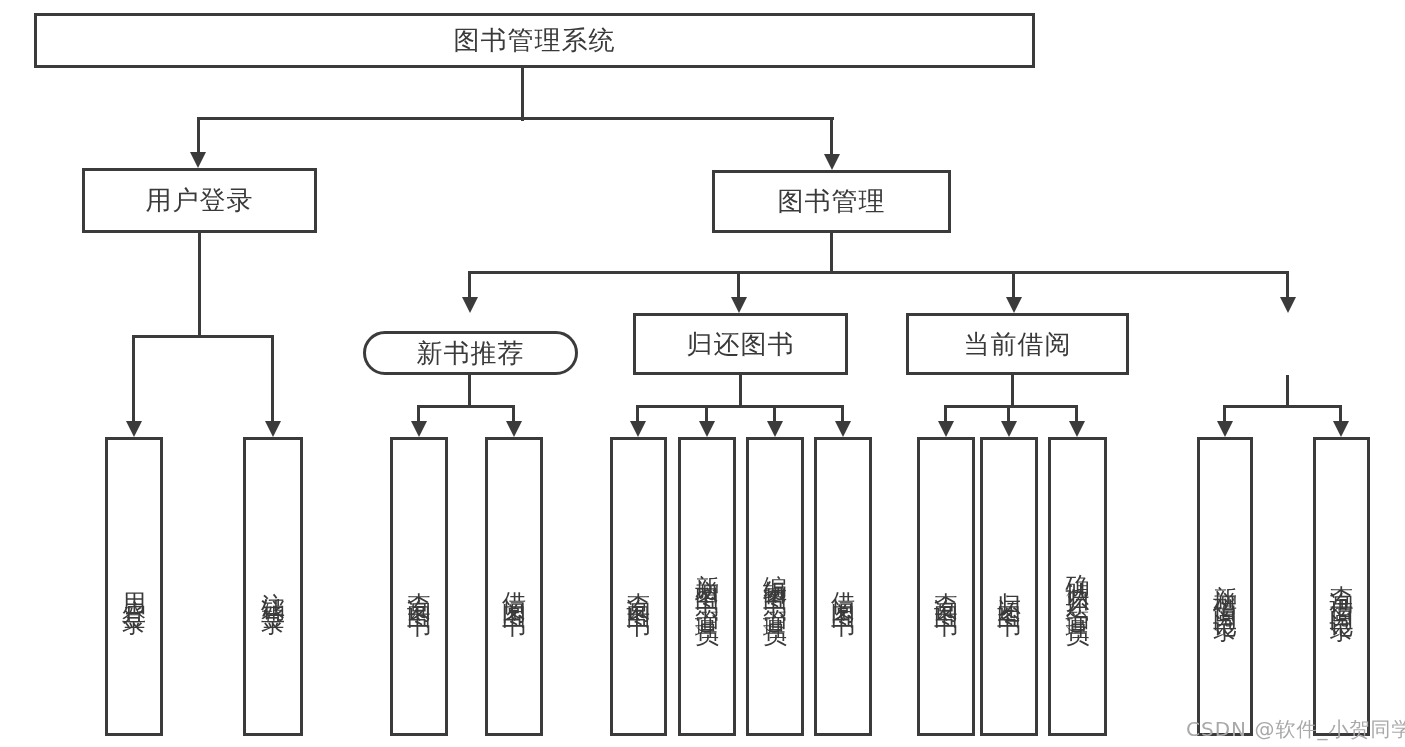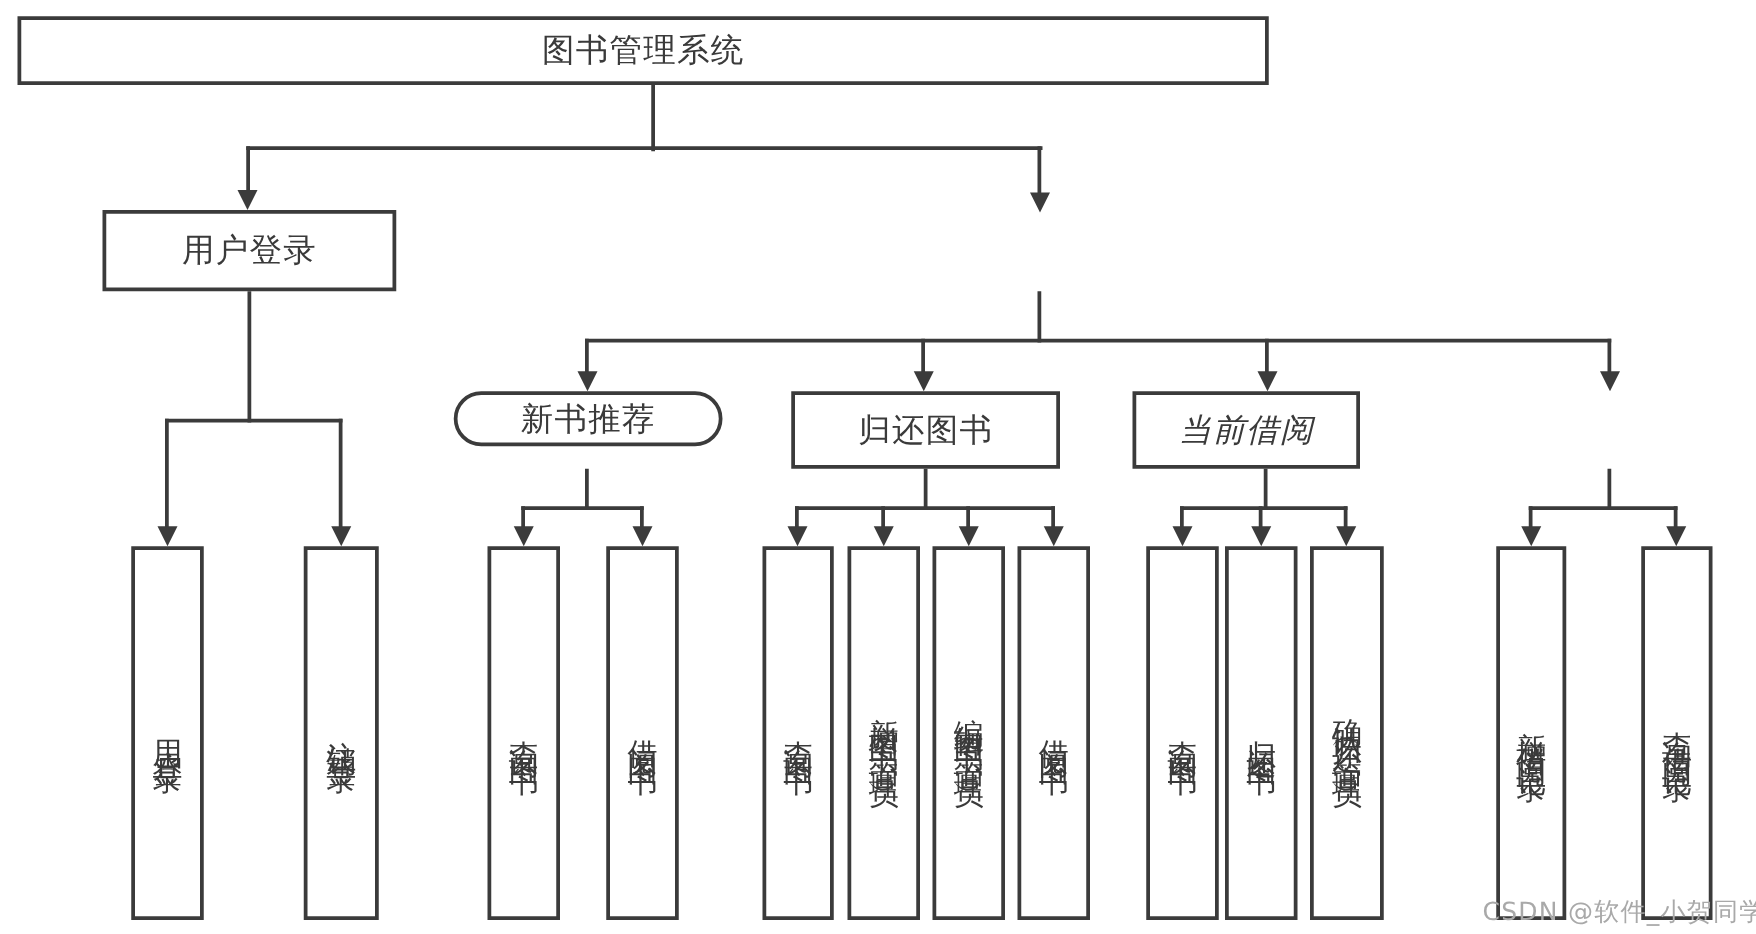--- a/index.html
+++ b/index.html
@@ -60,52 +60,53 @@
     letter-spacing: 1px;
     z-index: 5;
     white-space: nowrap;
   }
 </style>
 </head>
 <body>
 
 <div class="stage">
 
-  <div class="node" style="left:14px;top:13px;width:1001px;height:55px;">图书管理系统</div>
+  <div class="node" style="left:34px;top:13px;width:1001px;height:55px;">图书管理系统</div>
 
   <div class="ln" style="left:521px;top:68px;width:3px;height:53px;"></div>
   <div class="ln" style="left:197px;top:117px;width:637px;height:3px;"></div>
   <div class="ln" style="left:197px;top:117px;width:3px;height:38px;"></div>
   <div class="arw" style="left:190px;top:152px;"></div>
   <div class="ln" style="left:830px;top:117px;width:3px;height:40px;"></div>
   <div class="arw" style="left:824px;top:154px;"></div>
 
   <div class="node" style="left:82px;top:168px;width:235px;height:65px;">用户登录</div>
+  <div class="node" style="left:712px;top:170px;width:239px;height:63px;">图书管理</div>
 
   <div class="ln" style="left:198px;top:233px;width:3px;height:105px;"></div>
   <div class="ln" style="left:132px;top:335px;width:142px;height:3px;"></div>
   <div class="ln" style="left:132px;top:335px;width:3px;height:88px;"></div>
   <div class="arw" style="left:126px;top:421px;"></div>
   <div class="ln" style="left:271px;top:335px;width:3px;height:88px;"></div>
   <div class="arw" style="left:265px;top:421px;"></div>
 
   <div class="ln" style="left:830px;top:233px;width:3px;height:41px;"></div>
   <div class="ln" style="left:468px;top:271px;width:821px;height:3px;"></div>
   <div class="ln" style="left:468px;top:271px;width:3px;height:28px;"></div>
   <div class="arw" style="left:462px;top:297px;"></div>
   <div class="ln" style="left:737px;top:271px;width:3px;height:28px;"></div>
   <div class="arw" style="left:731px;top:297px;"></div>
   <div class="ln" style="left:1012px;top:271px;width:3px;height:28px;"></div>
   <div class="arw" style="left:1006px;top:297px;"></div>
   <div class="ln" style="left:1286px;top:271px;width:3px;height:28px;"></div>
   <div class="arw" style="left:1280px;top:297px;"></div>
 
-  <div class="node" style="left:363px;top:313px;width:215px;height:44px;border-radius:31px;">新书推荐</div>
+  <div class="node" style="left:363px;top:331px;width:215px;height:44px;border-radius:31px;">新书推荐</div>
   <div class="node" style="left:633px;top:313px;width:215px;height:62px;">归还图书</div>
-  <div class="node" style="left:906px;top:313px;width:182px;height:62px;font-style:italic;">当前借阅</div>
+  <div class="node" style="left:906px;top:313px;width:223px;height:62px;">当前借阅</div>
 
   <div class="ln" style="left:468px;top:375px;width:3px;height:33px;"></div>
   <div class="ln" style="left:417px;top:405px;width:98px;height:3px;"></div>
   <div class="ln" style="left:417px;top:405px;width:3px;height:18px;"></div>
   <div class="arw" style="left:411px;top:421px;"></div>
   <div class="ln" style="left:512px;top:405px;width:3px;height:18px;"></div>
   <div class="arw" style="left:506px;top:421px;"></div>
 
   <div class="ln" style="left:739px;top:375px;width:3px;height:33px;"></div>
   <div class="ln" style="left:636px;top:405px;width:208px;height:3px;"></div>

